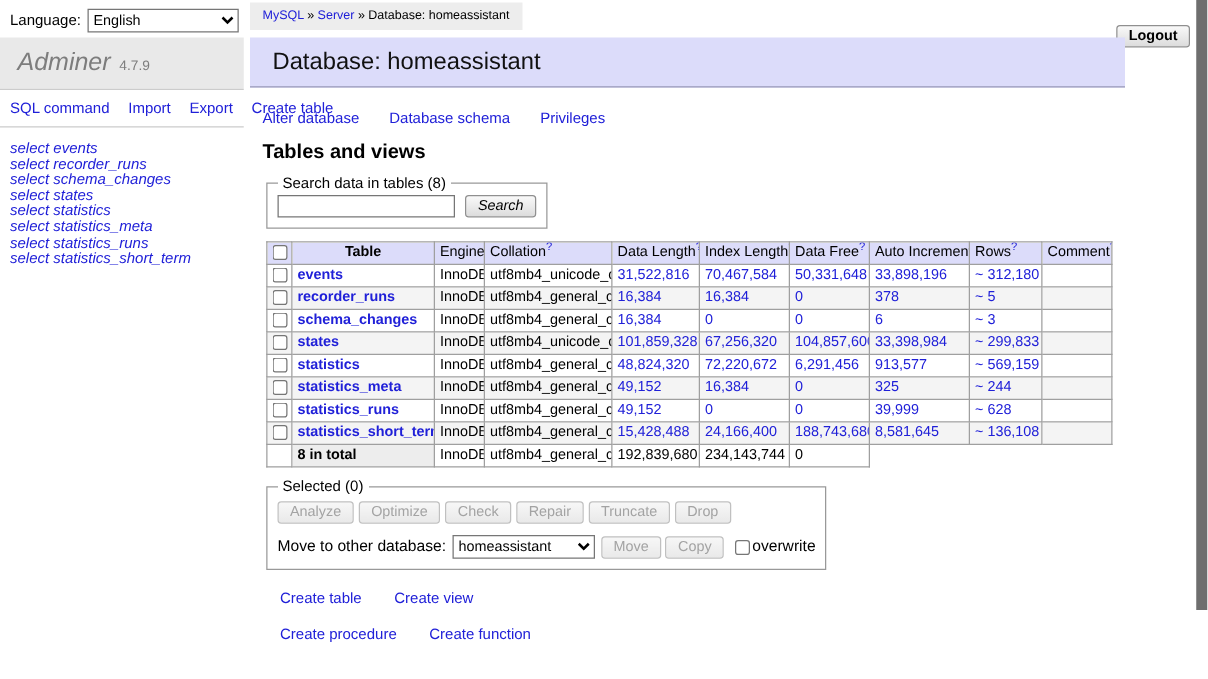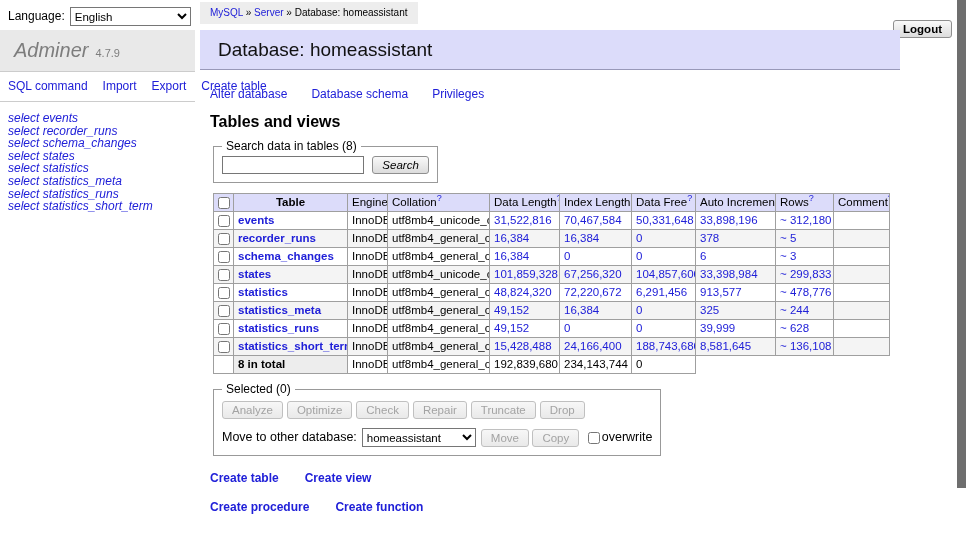--- a/index.html
+++ b/index.html
@@ -89,21 +89,21 @@
   tr.total td.name { font-weight:bold; background:#ededed; }
   tr.total td.num { color:#000; }
 
   .selected-fs { min-width:396px; }
   .btns button { margin:2px 4px 2px 0; }
   .move-row { margin-top:7px; font-size:12.5px; }
   .move-row select { width:114px; margin:0 5px; }
   .move-row label { margin-left:5px; font-size:12.5px; }
   .move-row input[type=checkbox] { margin-right:2px; }
 
-  .create-links { margin:15px 0 0 10px;font-weight:bold; }
+  .create-links { margin:15px 0 0 24px; }
   .create-links a { margin-right:26px; }
 
   
   .scrollbar { position:absolute; right:0; top:0; width:9px; height:543px; background:#fff; }
   .scrollbar .thumb { width:9px; height:488px; background:#6e6e6e; }
 </style>
 </head>
 <body>
 
 <div class="lang">
@@ -239,21 +239,21 @@
 
         <tr>
           <td class="sel"><input type="checkbox" style=""></td>
           <td class="name"><a>statistics</a></td>
           <td>InnoDB</td>
           <td>utf8mb4_general_ci</td>
           <td class="num">48,824,320</td>
           <td class="num">72,220,672</td>
           <td class="num">6,291,456</td>
           <td class="num">913,577</td>
-          <td class="num">~ 478,776</td>
+          <td class="num">~ 569,159</td>
           <td></td>
         </tr>
 
         <tr class="alt">
           <td class="sel"><input type="checkbox" style=""></td>
           <td class="name"><a>statistics_meta</a></td>
           <td>InnoDB</td>
           <td>utf8mb4_general_ci</td>
           <td class="num">49,152</td>
           <td class="num">16,384</td>

